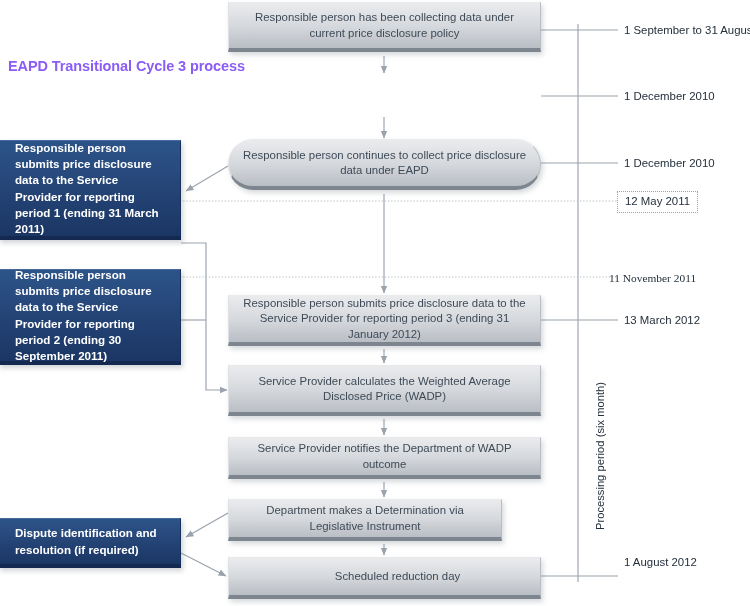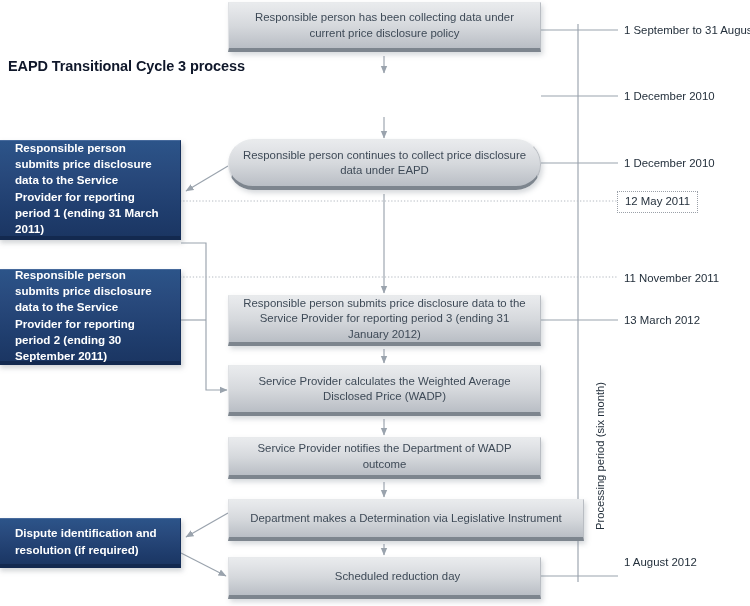--- a/index.html
+++ b/index.html
@@ -19,21 +19,21 @@
     left: 0; top: 0;
     width: 750px; height: 606px;
   }
 
   
   .title {
     position: absolute;
     left: 8px; top: 58px;
     font-size: 14.5px;
     font-weight: bold;
-    color: #0f172a;
+    color: #8b5cf6;
     letter-spacing: -0.1px;
     white-space: nowrap;
   }
 
   
   .gbox {
     position: absolute;
     box-sizing: border-box;
     background: linear-gradient(to bottom,
         #e9ebed 0%,
@@ -180,21 +180,21 @@
   </div>
 
   <div class="gbox" style="left:228px; top:365px; width:313px; height:51px;">
     <span>Service Provider calculates the Weighted Average Disclosed Price (WADP)</span>
   </div>
 
   <div class="gbox" style="left:228px; top:437px; width:313px; height:42px;">
     <span>Service Provider notifies the Department of WADP outcome</span>
   </div>
 
-  <div class="gbox" style="left:228px; top:499px; width:356px; height:42px;">
+  <div class="gbox" style="left:228px; top:499px; width:274px; height:42px;">
     <span>Department makes a Determination via Legislative Instrument</span>
   </div>
 
   <div class="gbox" style="left:228px; top:557px; width:313px; height:42px;padding-left:36px;">
     <span>Scheduled reduction day</span>
   </div>
 
   <div class="bbox" style="left:-2px; top:140px; width:183px; height:100px;">
     <span>Responsible person submits price disclosure data to the Service Provider for reporting period 1 (ending 31 March 2011)</span>
   </div>
@@ -208,21 +208,21 @@
   </div>
 
   <div class="datelabel" style="left:624px; top:24px;">1 September to 31 August</div>
 
   <div class="datelabel" style="left:624px; top:90px;">1 December 2010</div>
 
   <div class="datelabel" style="left:624px; top:157px;">1 December 2010</div>
 
   <div class="datelabel dotted-frame" style="top:191px;">12 May 2011</div>
 
-  <div class="datelabel" style="left:624px; top:272px;">11 November 2011</div>
+  <div class="datelabel" style="left:609px; top:272px;font-family:Liberation Serif, serif;">11 November 2011</div>
 
   <div class="datelabel" style="left:624px; top:314px;">13 March 2012</div>
 
   <div class="datelabel" style="left:624px; top:556px;">1 August 2012</div>
 
   <div class="vlabel" style="left:594px; top:530px;">Processing period (six month)</div>
 
 </div>
 
 </body></html>

